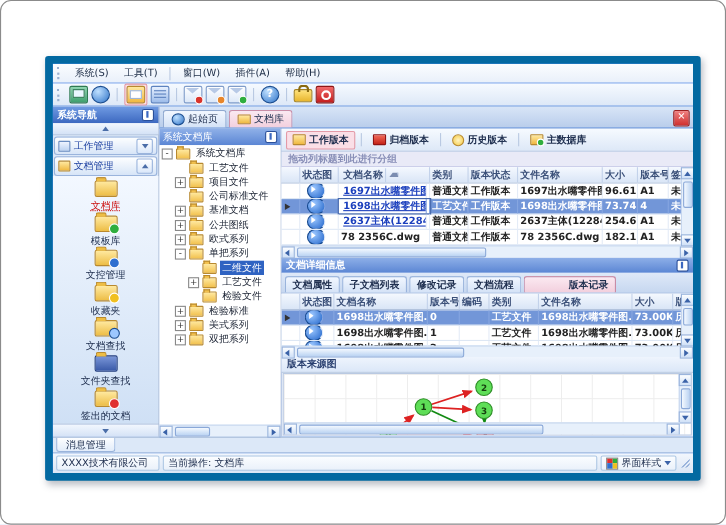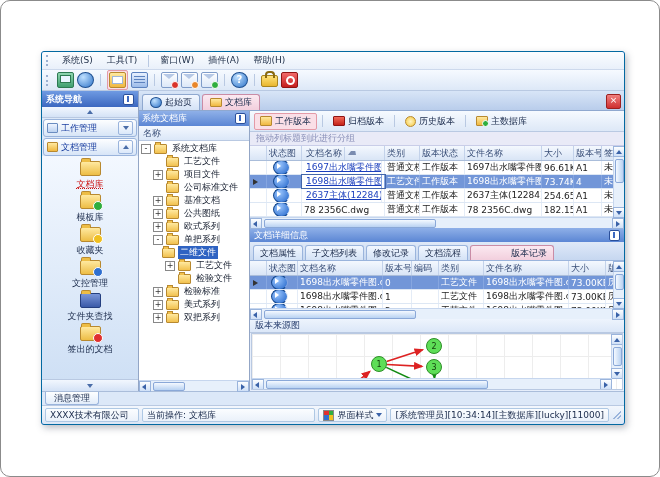--- a/index.html
+++ b/index.html
@@ -1,20 +1,20 @@
 <!DOCTYPE html>
 <html><head>
 <meta charset="utf-8">
 <style>
   html,body{margin:0;padding:0;background:#fff;width:660px;height:477px;
     font-family:"DejaVu Sans","Liberation Sans",sans-serif;font-size:9px;color:#222;}
   .frame{position:absolute;left:0;top:0;width:658px;height:475px;border:1px solid #8b8b8b;
     border-radius:10px;background:#fff;overflow:hidden;}
   .app{position:absolute;left:40px;top:50px;width:582px;height:372px;background:#3b82f6;
-    border:1px solid #0369a1;border-radius:3px;box-shadow:2px 3px 7px rgba(60,70,90,.35);
+    border:7px solid #0369a1;border-radius:3px;box-shadow:2px 3px 7px rgba(60,70,90,.35);
     display:flex;flex-direction:column;overflow:hidden;}
   
   .menubar{height:17px;background:linear-gradient(#fbfdff,#e9f0fa);border-bottom:1px solid #cdd9ec;
     display:flex;align-items:center;padding:0 4px;gap:2px;flex:0 0 auto;}
   .grip{width:3px;height:11px;margin-right:3px;border-left:2px dotted #9ab0d0;}
   .menu-item{padding:1px 6px;color:#1c2c46;cursor:default;}
   .vsep{width:1px;height:12px;background:#b9c9e2;margin:0 3px;}
   .toolbar{height:20px;background:linear-gradient(#f6faff,#dde8f7);border-bottom:1px solid #b9c9e2;
     display:flex;align-items:center;padding:0 4px;gap:3px;flex:0 0 auto;}
   .ic{width:15px;height:14px;display:inline-block;border-radius:2px;position:relative;flex:0 0 auto;}
@@ -96,21 +96,21 @@
   .arr-l::after,.arr-r::after,.arr-u::after,.arr-d::after{content:"";position:absolute;left:3px;top:2px;}
   .arr-l::after{border-top:3px solid transparent;border-bottom:3px solid transparent;border-right:4px solid #3a62a8;left:2px;}
   .arr-r::after{border-top:3px solid transparent;border-bottom:3px solid transparent;border-left:4px solid #3a62a8;}
   .arr-u::after{border-left:3px solid transparent;border-right:3px solid transparent;border-bottom:4px solid #3a62a8;top:3px;left:2px;}
   .arr-d::after{border-left:3px solid transparent;border-right:3px solid transparent;border-top:4px solid #3a62a8;top:3px;left:2px;}
   .sb-thumb{height:7px;background:linear-gradient(#f4f9ff,#b9d2f2);border:1px solid #8aa8d8;border-radius:2px;margin:0 2px;}
   .sb-v{position:absolute;right:0;top:0;width:10px;background:#e7f0fb;border-left:1px solid #c6d6ee;
     display:flex;flex-direction:column;align-items:center;}
   .sb-vthumb{width:7px;background:linear-gradient(90deg,#f4f9ff,#b9d2f2);border:1px solid #8aa8d8;border-radius:2px;margin:2px 0;}
   
-  .rightpanel{flex:1 1 auto;display:flex;flex-direction:column;min-width:0;background:#e6eefb;}
+  .rightpanel{flex:1 1 auto;display:flex;flex-direction:column;min-width:0;background:#e6eefb;font-weight:bold;}
   .vtoolbar{height:20px;background:linear-gradient(#f6faff,#dde8f7);border-bottom:1px solid #b9c9e2;
     display:flex;align-items:center;padding:0 4px;gap:2px;flex:0 0 auto;}
   .vbtn{height:15px;display:flex;align-items:center;gap:3px;padding:0 5px;border-radius:2px;color:#203050;}
   .vbtn.active{border:1px solid #e39aa7;background:#fadfe7;}
   .vic{width:10px;height:8px;border-radius:1px;flex:0 0 auto;}
   .vic-work{background:linear-gradient(#ffe9a0,#f0b840);border:1px solid #b8892f;}
   .vic-archive{background:linear-gradient(#f26a5a,#c42318);border:1px solid #8f1414;}
   .vic-history{background:radial-gradient(#fff3c2,#f5c93e);border:1px solid #b8892f;border-radius:50%;width:9px;height:9px;}
   .vic-all{background:linear-gradient(#ffe9a0,#f0b840);border:1px solid #b8892f;position:relative;}
   .vic-all::after{content:"";position:absolute;right:-2px;bottom:-2px;width:5px;height:5px;border-radius:50%;background:#2fae3e;border:1px solid #fff;}
@@ -241,29 +241,35 @@
           <span class="lbl">文档库</span>
         </div>
         <div class="sb-item">
           <span class="bigfold">
                 <span class="dot" style="background:#2fae3e"></span>
               </span>
           <span class="lbl">模板库</span>
         </div>
         <div class="sb-item">
           <span class="bigfold">
+                <span class="dot" style="background:#2f6fd0"></span>
+              </span>
+          <span class="lbl">文控管理</span>
+        </div>
+        <div class="sb-item">
+          <span class="bigfold">
                 <span class="dot" style="background:#f0c020"></span>
               </span>
           <span class="lbl">收藏夹</span>
         </div>
         <div class="sb-item">
           <span class="bigfold">
-                <span class="dot" style="background:#2f6fd0"></span>
+                <span class="dot" style="background:#9cc7ff;border-color:#1d4f91"></span>
               </span>
-          <span class="lbl">文控管理</span>
+          <span class="lbl">文档查找</span>
         </div>
         <div class="sb-item">
           <span class="bigfold" style="background:linear-gradient(#7a96d8,#3a5aa8);border-color:#243f80"></span>
           <span class="lbl">文件夹查找</span>
         </div>
         <div class="sb-item">
           <span class="bigfold">
                 <span class="dot" style="background:#e03030"></span>
               </span>
           <span class="lbl">签出的文档</span>
@@ -287,23 +293,20 @@
         <span class="closebtn">×</span>
       </div>
 
       <div class="contentrow">
 
         <div class="treepanel">
           <div class="tp-header">
             <span>系统文档库</span>
             <span class="pin"></span>
           </div>
-          <div class="tp-colhead">
-                <span>名称</span>
-              </div>
           <div class="treebody">
             <div class="trow" style="padding-left:2px">
                   <span class="exp">-</span>
                   <span class="fold"></span>
                   <span class="tlabel">系统文档库</span>
                 </div>
             <div class="trow" style="padding-left:14px">
                   <span class="exp"></span>
                   <span class="fold"></span>
                   <span class="tlabel">工艺文件</span>
@@ -331,21 +334,21 @@
             <div class="trow" style="padding-left:14px">
                   <span class="exp">+</span>
                   <span class="fold"></span>
                   <span class="tlabel">欧式系列</span>
                 </div>
             <div class="trow" style="padding-left:14px">
                   <span class="exp">-</span>
                   <span class="fold"></span>
                   <span class="tlabel">单把系列</span>
                 </div>
-            <div class="trow" style="padding-left:10px">
+            <div class="trow" style="padding-left:26px">
                   <span class="exp"></span>
                   <span class="fold"></span>
                   <span class="tlabel sel">二维文件</span>
                 </div>
             <div class="trow" style="padding-left:26px">
                   <span class="exp">+</span>
                   <span class="fold"></span>
                   <span class="tlabel">工艺文件</span>
                 </div>
             <div class="trow" style="padding-left:26px">
@@ -623,20 +626,17 @@
     <span class="sbox">
       <span class="styleico">
             <i></i>
             <i></i>
             <i></i>
             <i></i>
           </span>
       <span>界面样式</span>
       <span class="ddtri"></span>
     </span>
-    <span class="sbox">
-          <span>[系统管理员][10:34:14][主数据库][lucky][11000]</span>
-        </span>
     <span class="resizegrip"></span>
   </div>
 
 </div>
 </div>
 
 </body></html>

